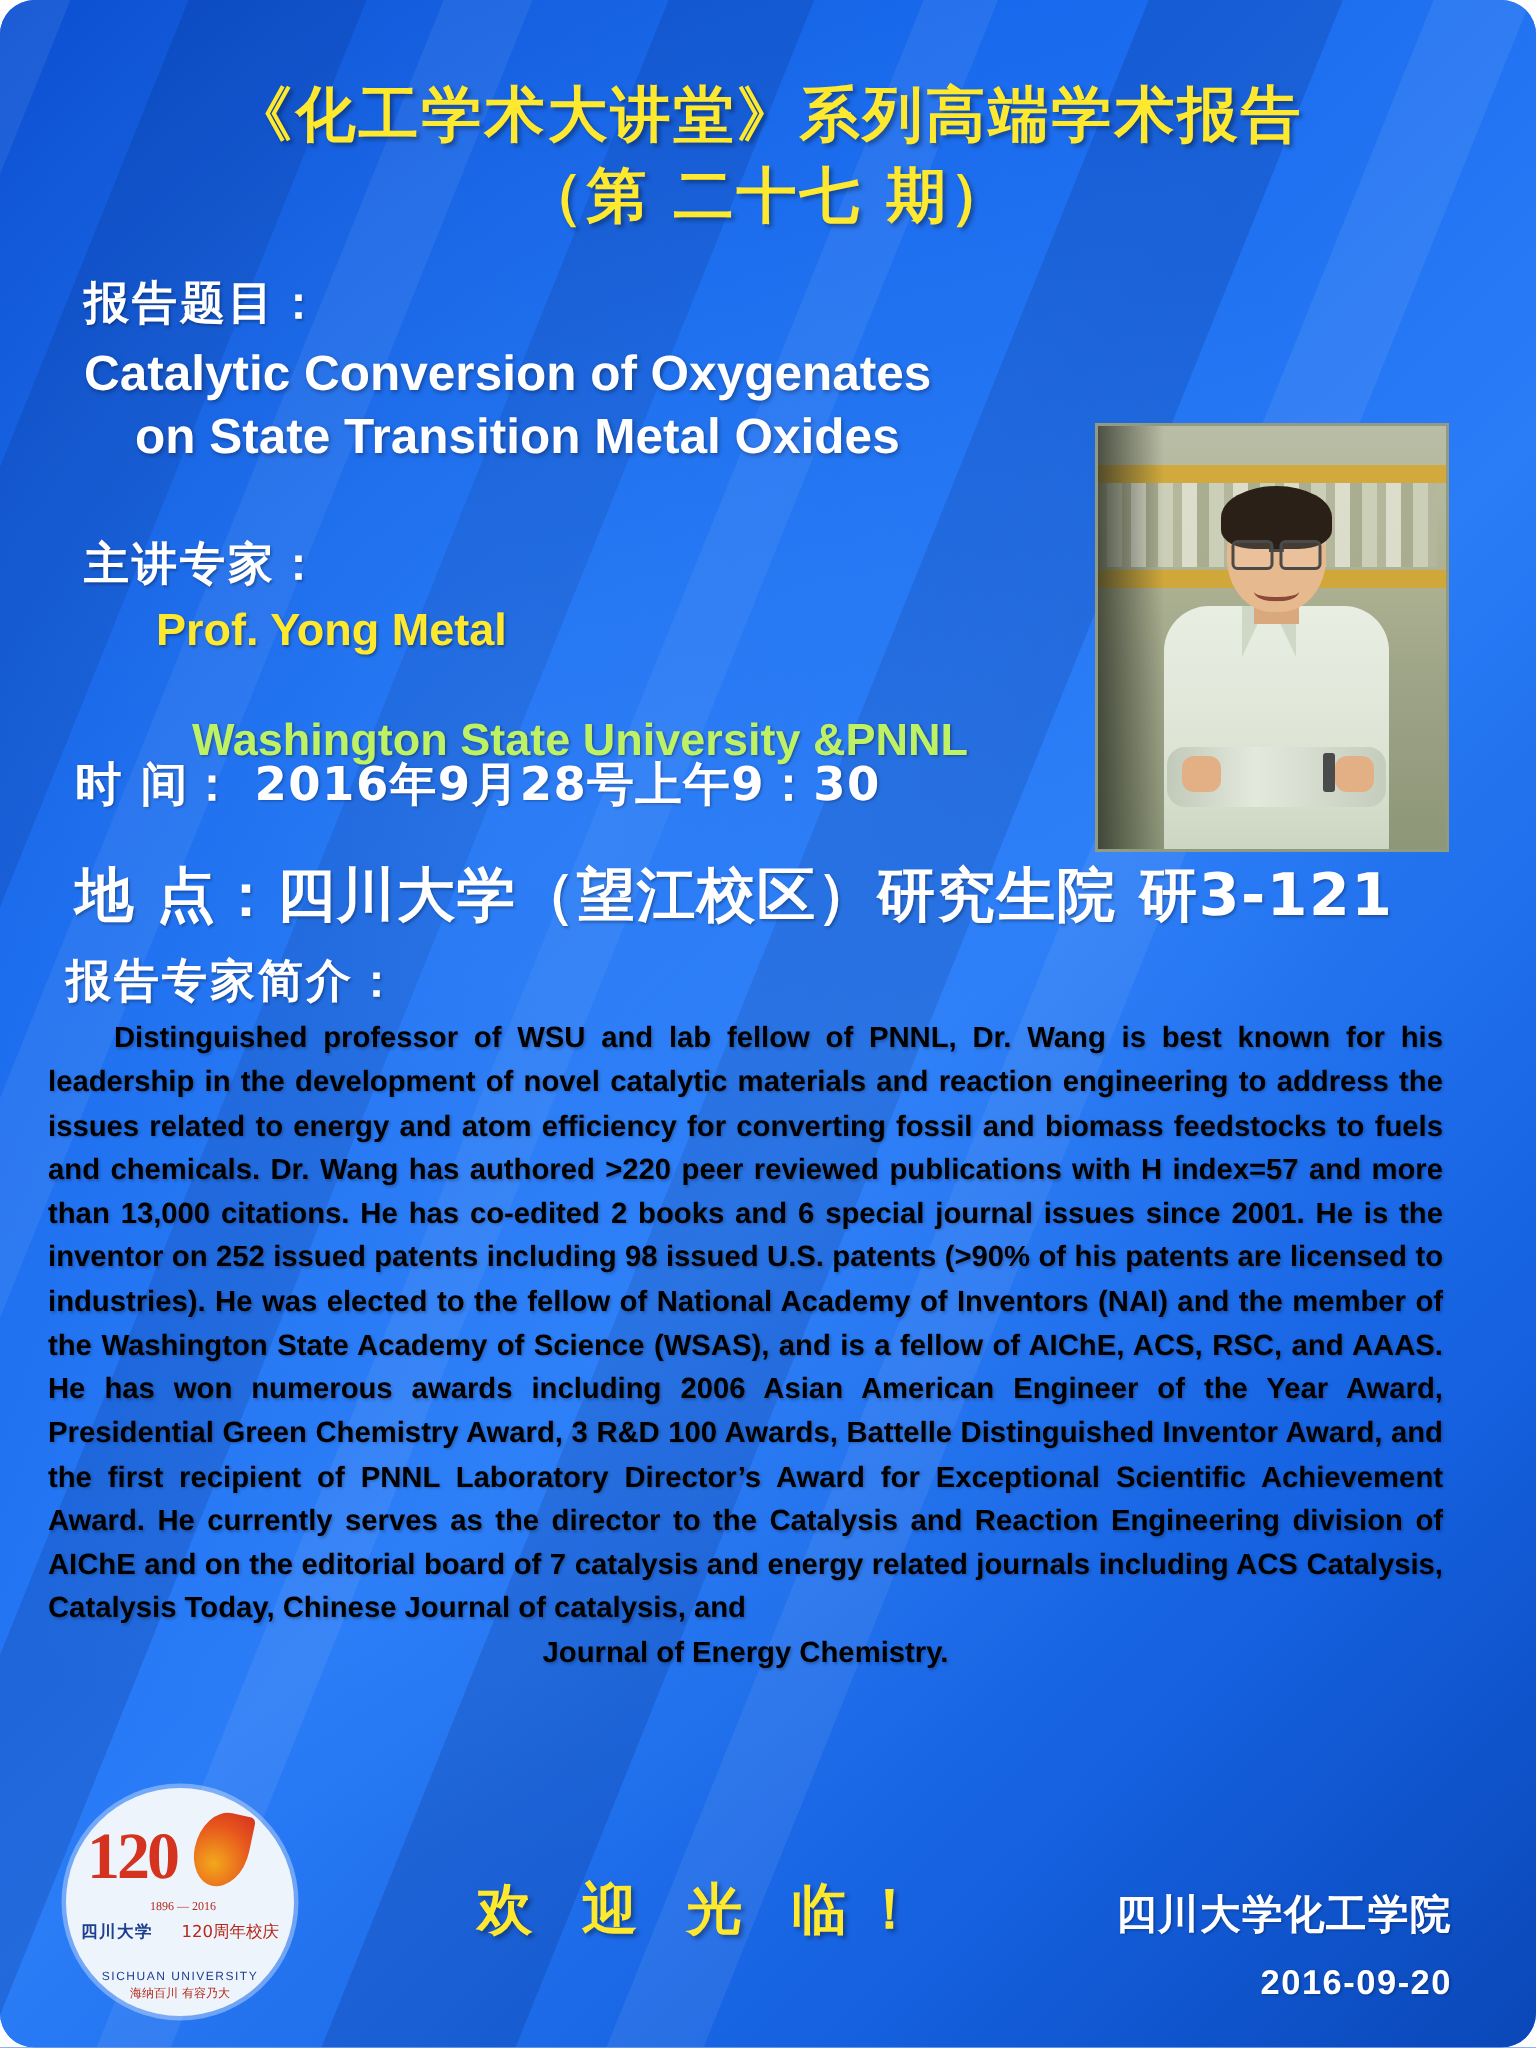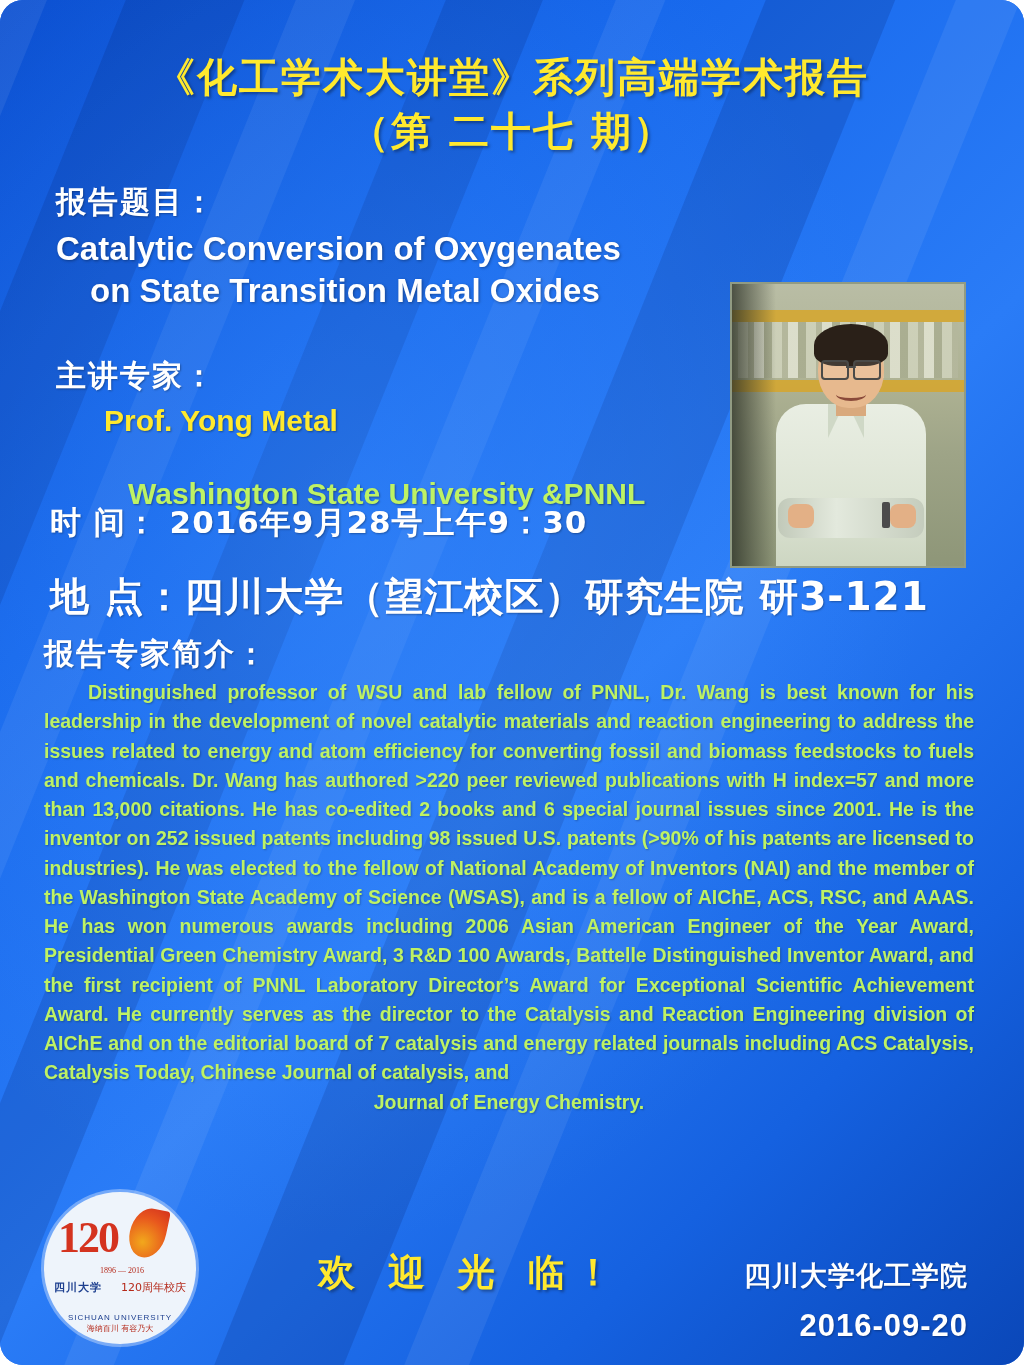--- a/index.html
+++ b/index.html
@@ -150,27 +150,27 @@
 
   .row-bio-label {
     position: absolute;
     top: 634px;
     left: 44px;
   }
 
   .bio-text {
     position: absolute;
     top: 678px;
-    left: 44px;
+    left: 32px;
     width: 930px;
     font-family: "Liberation Sans", sans-serif;
     font-weight: bold;
     font-size: 19.5px;
     line-height: 1.50;
-    color: #bef264;
+    color: #000000;
     text-align: justify;
     text-justify: inter-word;
     text-shadow: 1px 1px 2px rgba(0,0,0,0.25);
   }
   .bio-text .indent { display: inline-block; width: 44px; }
   .bio-last {
     display: block;
     text-align: center;
     text-align-last: center;
   }
@@ -444,21 +444,21 @@
     letter-spacing: 1px;
     text-shadow: 1px 1px 2px rgba(0,0,0,0.3);
   }
   .org-date {
     position: absolute;
     right: 56px;
     top: 1308px;
     text-align: right;
     font-family: "Liberation Sans", sans-serif;
     font-weight: bold;
-    font-size: 31px;
+    font-size: 23px;
     color: #ffffff;
     letter-spacing: 1px;
     text-shadow: 1px 1px 2px rgba(0,0,0,0.3);
   }
 </style>
 </head>
 <body>
 
 <div class="poster">
 

